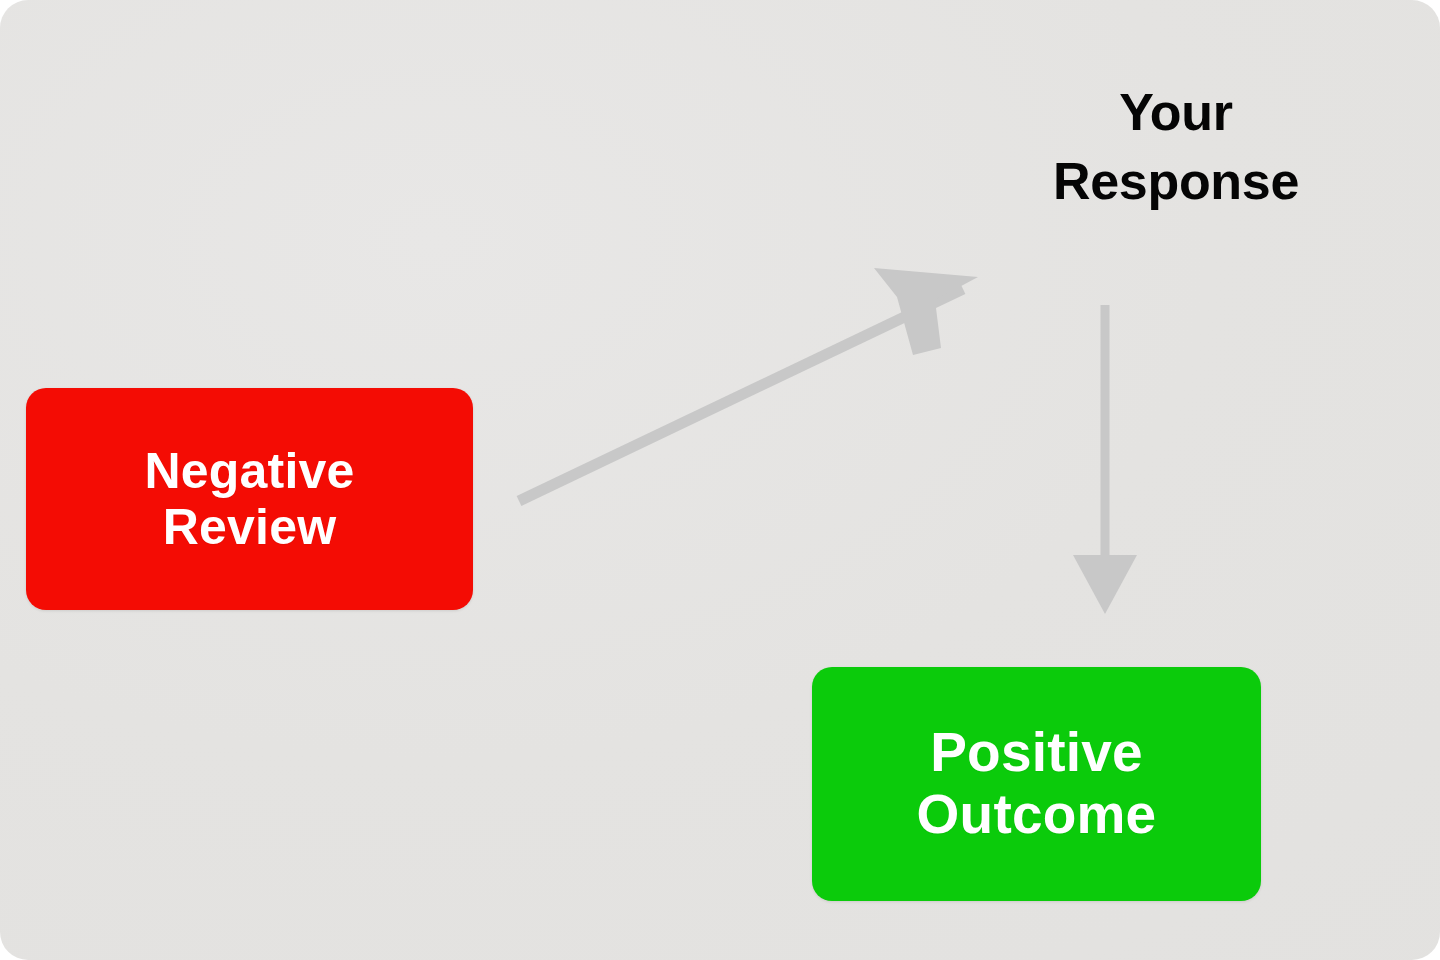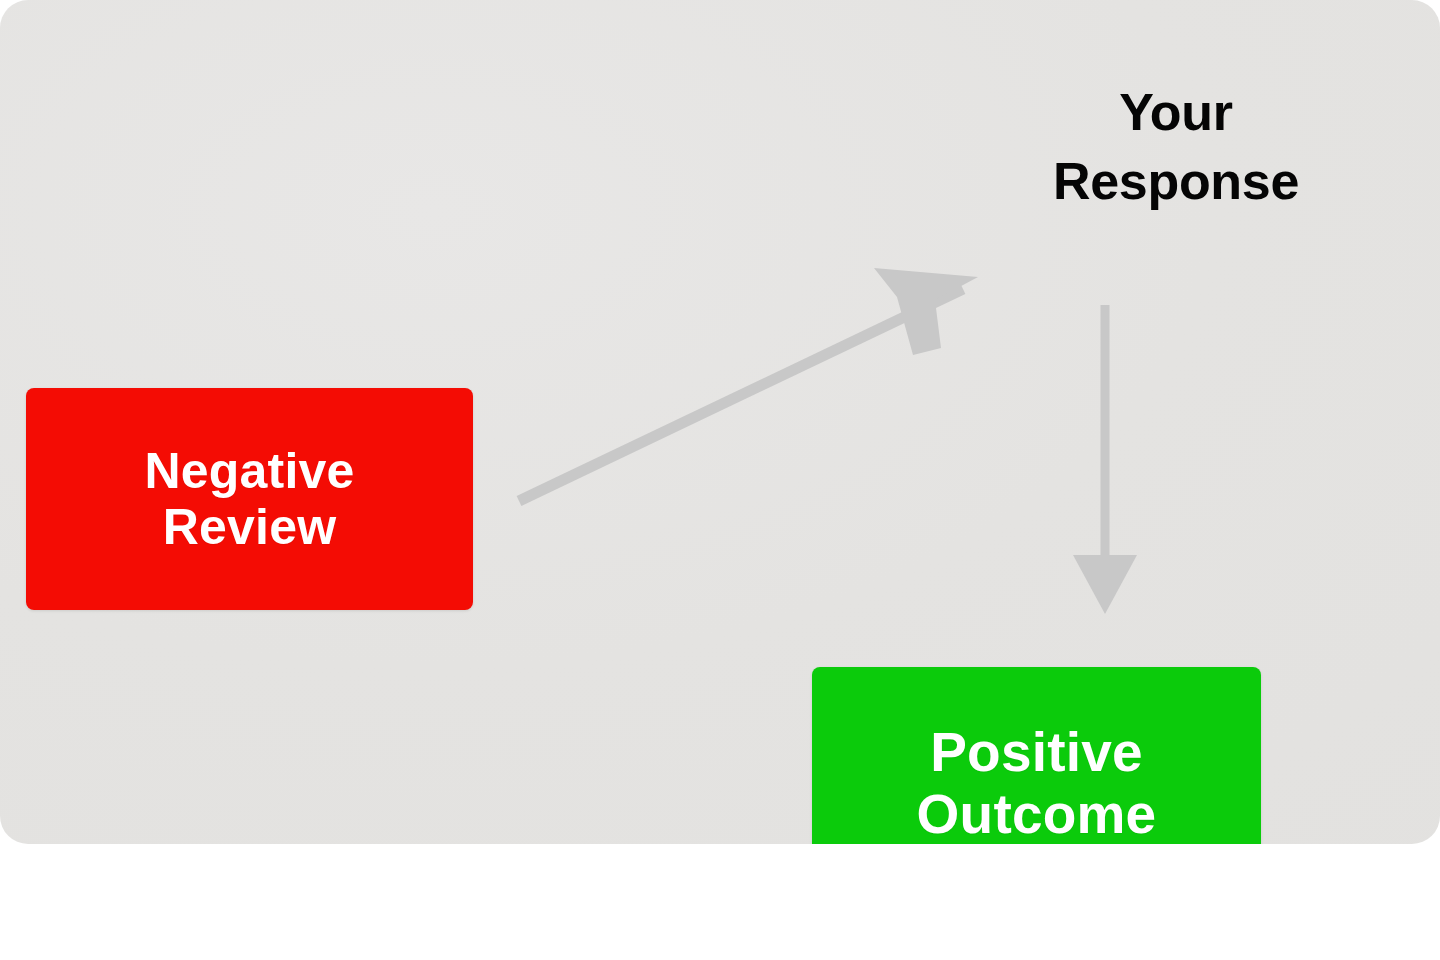--- a/index.html
+++ b/index.html
@@ -10,34 +10,34 @@
   body {
     width: 1440px;
     height: 960px;
     overflow: hidden;
     font-family: "Liberation Sans", sans-serif;
   }
 
   #canvas {
     position: relative;
     width: 1440px;
-    height: 844px;
+    height: 960px;
     background: radial-gradient(ellipse 120% 120% at 30% 25%, #e8e7e6 0%, #e4e3e1 45%, #e2e1df 100%);
     border-radius: 28px;
     overflow: hidden;
   }
 
   
   .node {
     position: absolute;
     display: flex;
     align-items: center;
     justify-content: center;
     text-align: center;
-    border-radius: 8px;
+    border-radius: 20px;
     color: #ffffff;
     font-weight: bold;
     letter-spacing: 0.2px;
     box-shadow: 0 1px 3px rgba(0,0,0,0.10);
   }
   .node .label {
     display: block;
     line-height: 1.12;
     white-space: pre-line;
     text-shadow: 0 1px 1px rgba(0,0,0,0.06);

